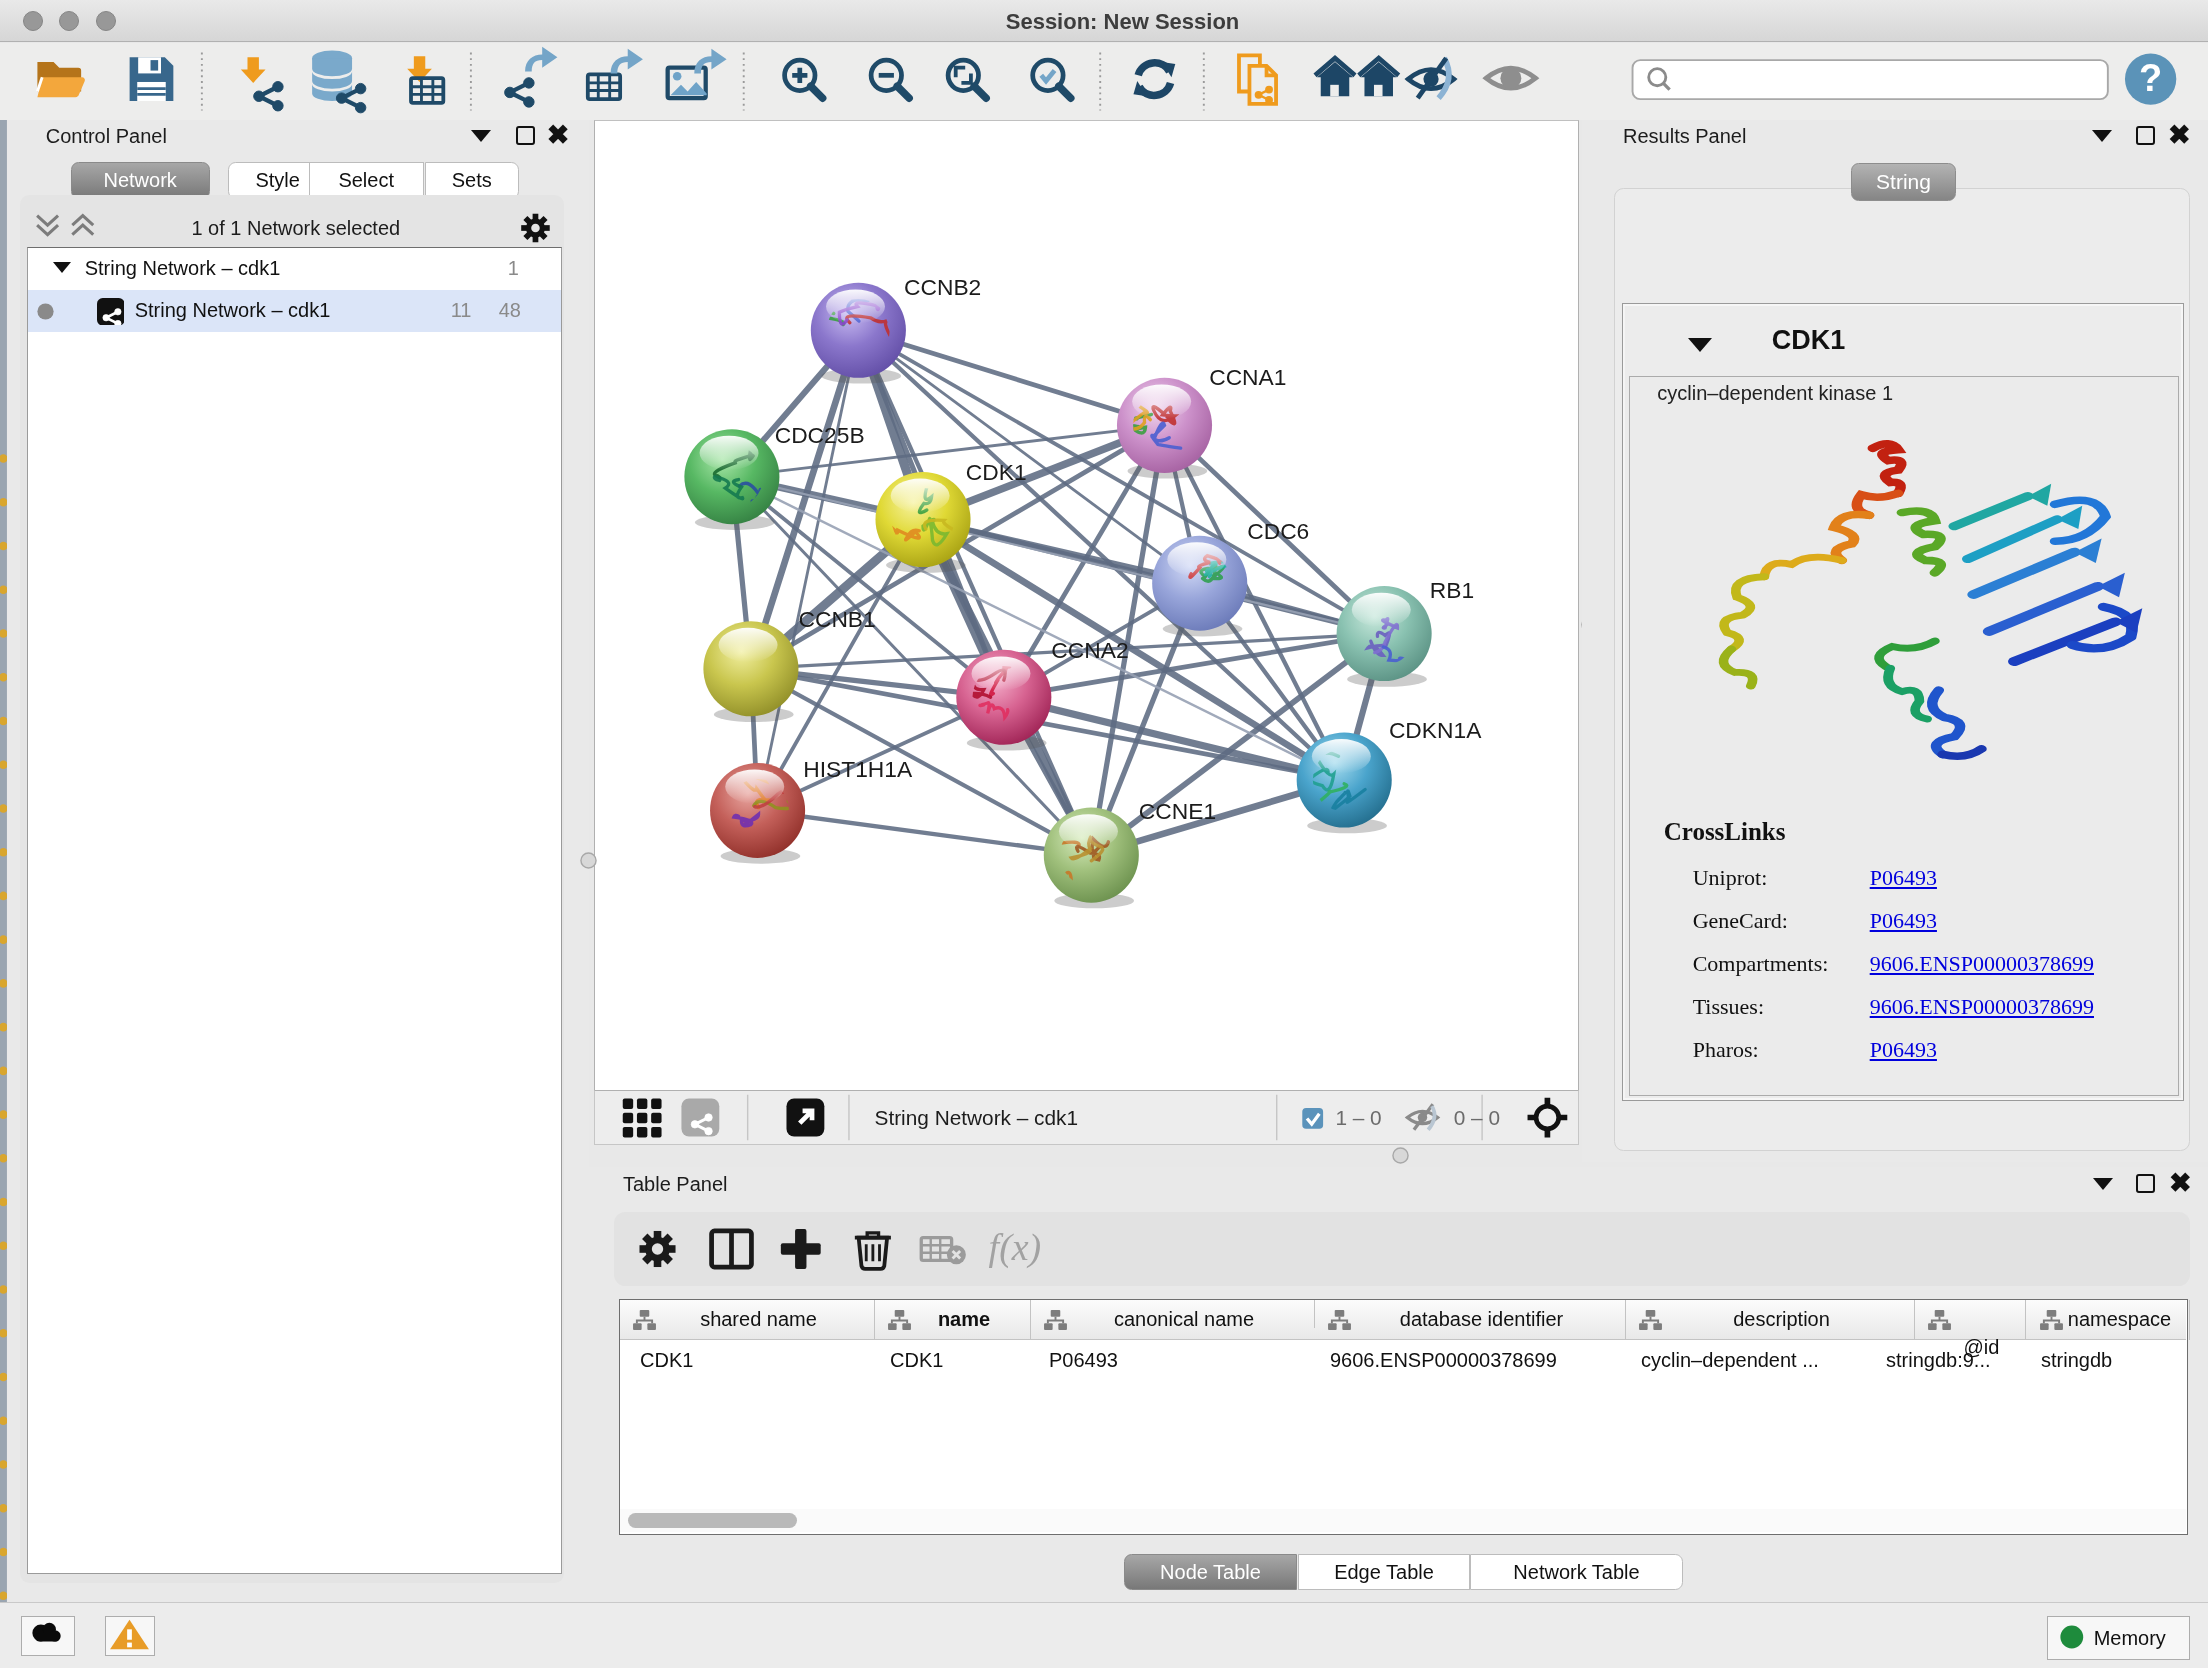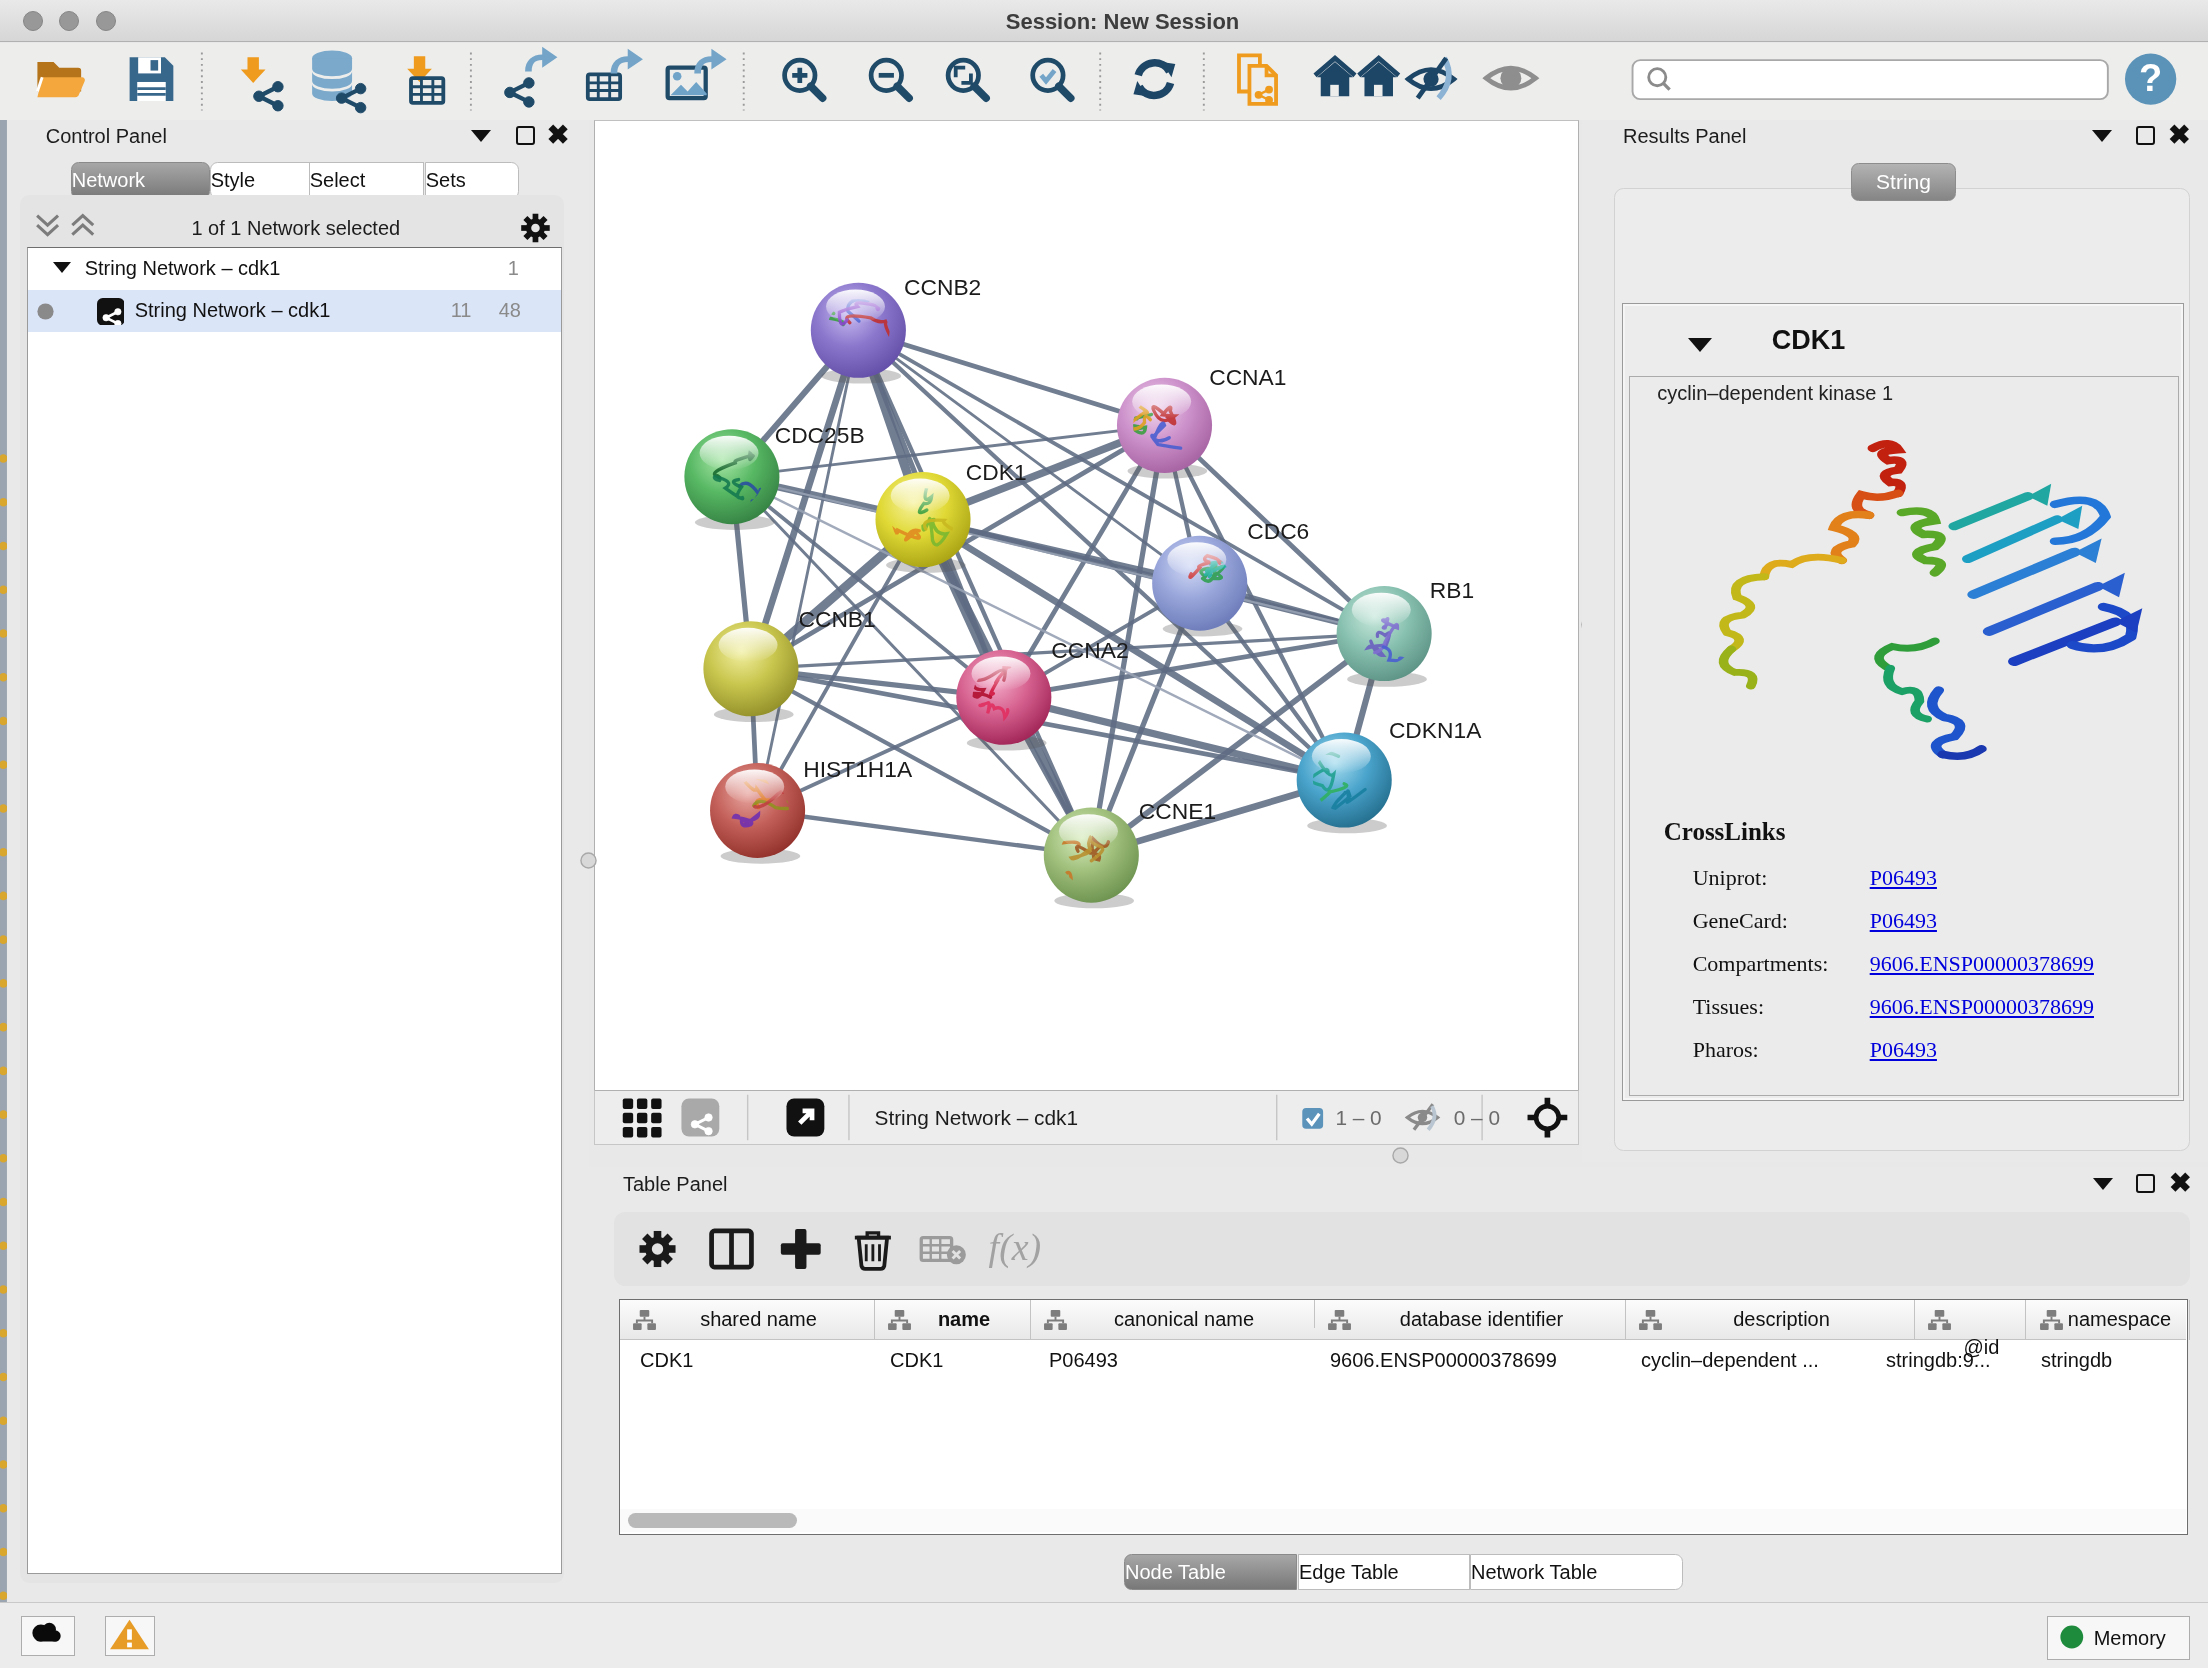--- a/index.html
+++ b/index.html
@@ -22,21 +22,21 @@
   .phead { font-size:20px; color:#1c1c1c; }
   .tri-dn { width:0; height:0; border-left:10.5px solid transparent; border-right:10.5px solid transparent; border-top:12.4px solid #111; }
   .maxbox { width:19px; height:19px; border:2.9px solid #111; border-radius:2.9px; background:transparent; }
   .xmark { font-size:27px; font-weight:bold; color:#111; line-height:19px; }
 
   
   #sliver { left:0; top:120px; width:6.7px; height:1548px; background:#a9b2ba; }
 
   
   #cpanel { left:6.7px; top:120px; width:582px; height:1482px; background:#e9e9e9; }
-  .tabbtn { position:absolute; top:0; height:37px; line-height:35px; text-align:left;
+  .tabbtn { position:absolute; top:0; height:37px; line-height:35px; text-align:center;
     font-size:20px; background:#fff; border:1px solid #bcbcbc; color:#111; }
   .tabsel { background:linear-gradient(#a7a7a7,#787878); color:#fff; border-color:#8a8a8a; }
 
   
   #netview { left:594px; top:120px; width:985px; height:970px; background:#fff;
     border-left:1px solid #b0b0b0; border-right:1px solid #b0b0b0; border-top:1px solid #c0c0c0;}
   #netbar { left:594px; top:1090px; width:985px; height:55px; background:#ededed;
     border:1px solid #c6c6c6; border-top:1px solid #b0b0b0; }
 
   
@@ -264,21 +264,21 @@
       <circle cx="3.5" cy="1598" r="4.5" fill="#d9a62e"></circle>
     </svg></div>
 <div class="abs" id="cpanel">
 
   <div class="abs phead" style="left:39px; top:4.8px;">Control Panel</div>
   <div class="abs tri-dn" style="left:464px; top:9.5px;"></div>
   <div class="abs maxbox" style="left:509px; top:5.7px;"></div>
   <div class="abs xmark" style="left:540px; top:5.7px;">✖</div>
 
   <div class="tabbtn tabsel" style="left:64px; top:42px; width:139px; border-radius:7.6px;">Network</div>
-  <div class="tabbtn" style="left:203px; top:42px; width:100px; border-radius:7.6px 0 0 7.6px;">Style</div>
+  <div class="tabbtn" style="left:221px; top:42px; width:100px; border-radius:7.6px 0 0 7.6px;">Style</div>
   <div class="tabbtn" style="left:302px; top:42px; width:115px; border-radius:0;">Select</div>
   <div class="tabbtn" style="left:418px; top:42px; width:94px; border-radius:0 7.6px 7.6px 0;">Sets</div>
 
   <div class="abs" style="left:13.3px; top:75px; width:544px; height:1388px; background:#e4e4e4; border-radius:9.5px;"></div>
 
   <div class="abs" style="left:13.3px; top:88px; width:544px; height:40px;">
     <svg width="544" height="40" viewBox="0 0 572 42">
       <g stroke="#7c7c7c" stroke-width="3.2" fill="none">
         <path d="M18 8 l11 10 11 -10 M18 18 l11 10 11 -10"></path>
         <path d="M55 18 l11 -10 11 10 M55 28 l11 -10 11 10"></path>

